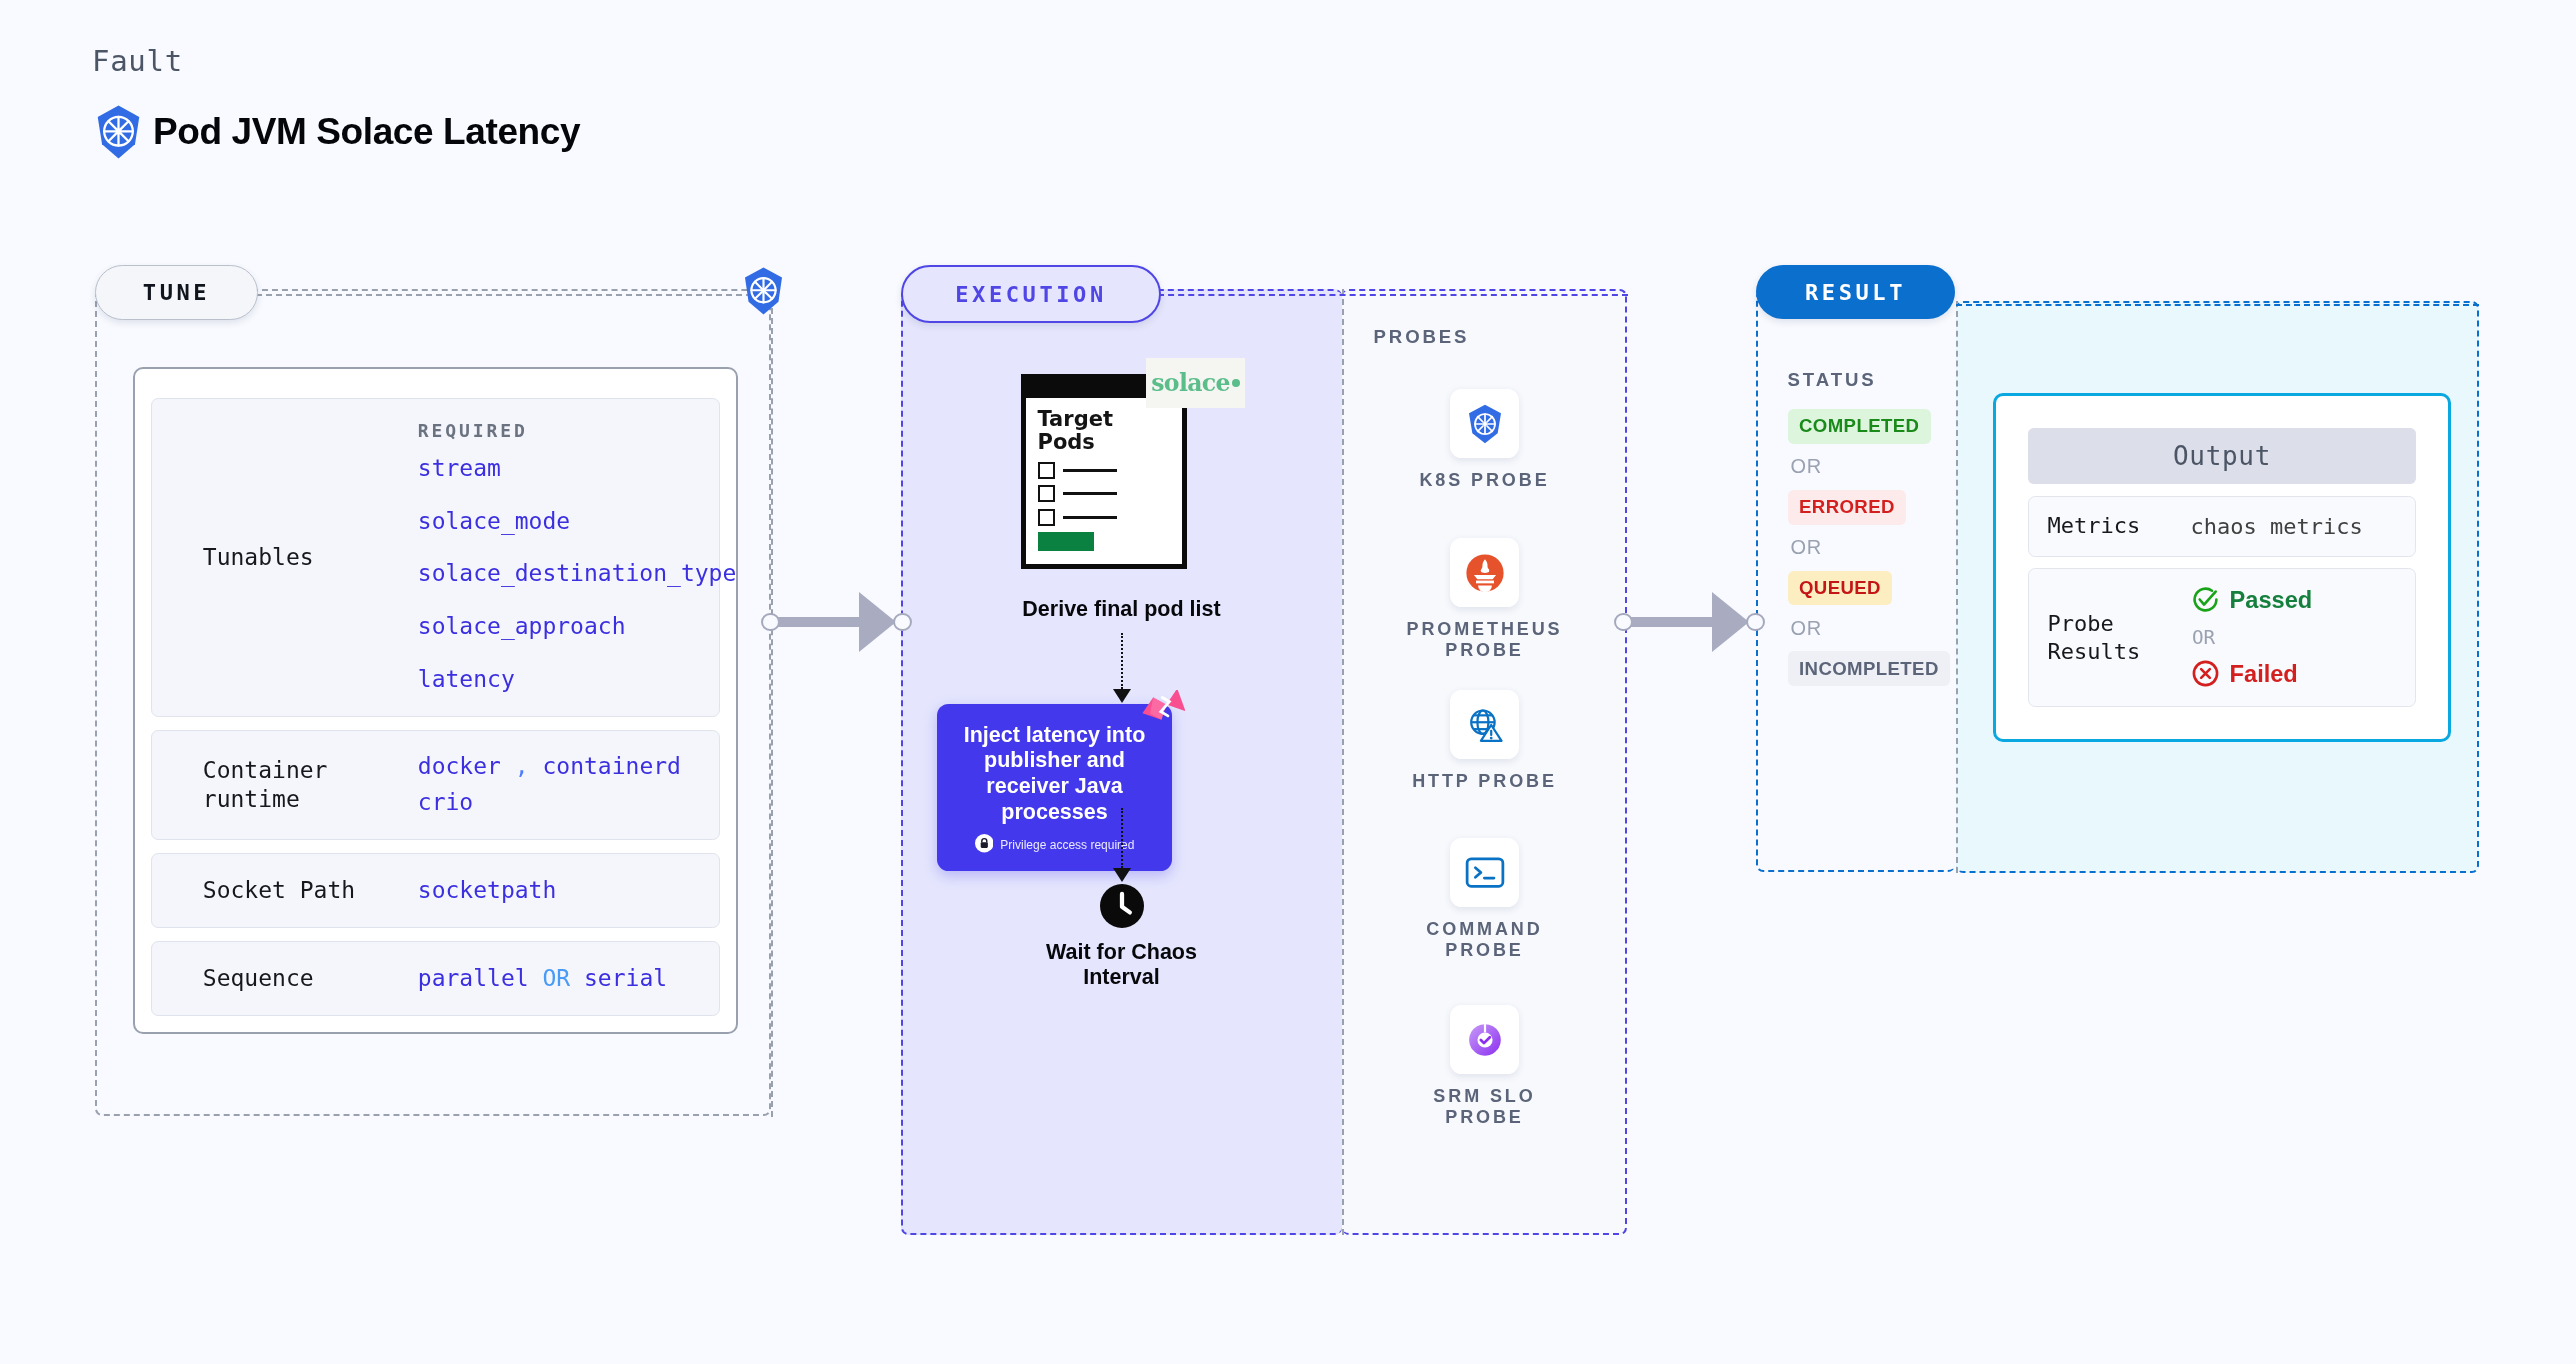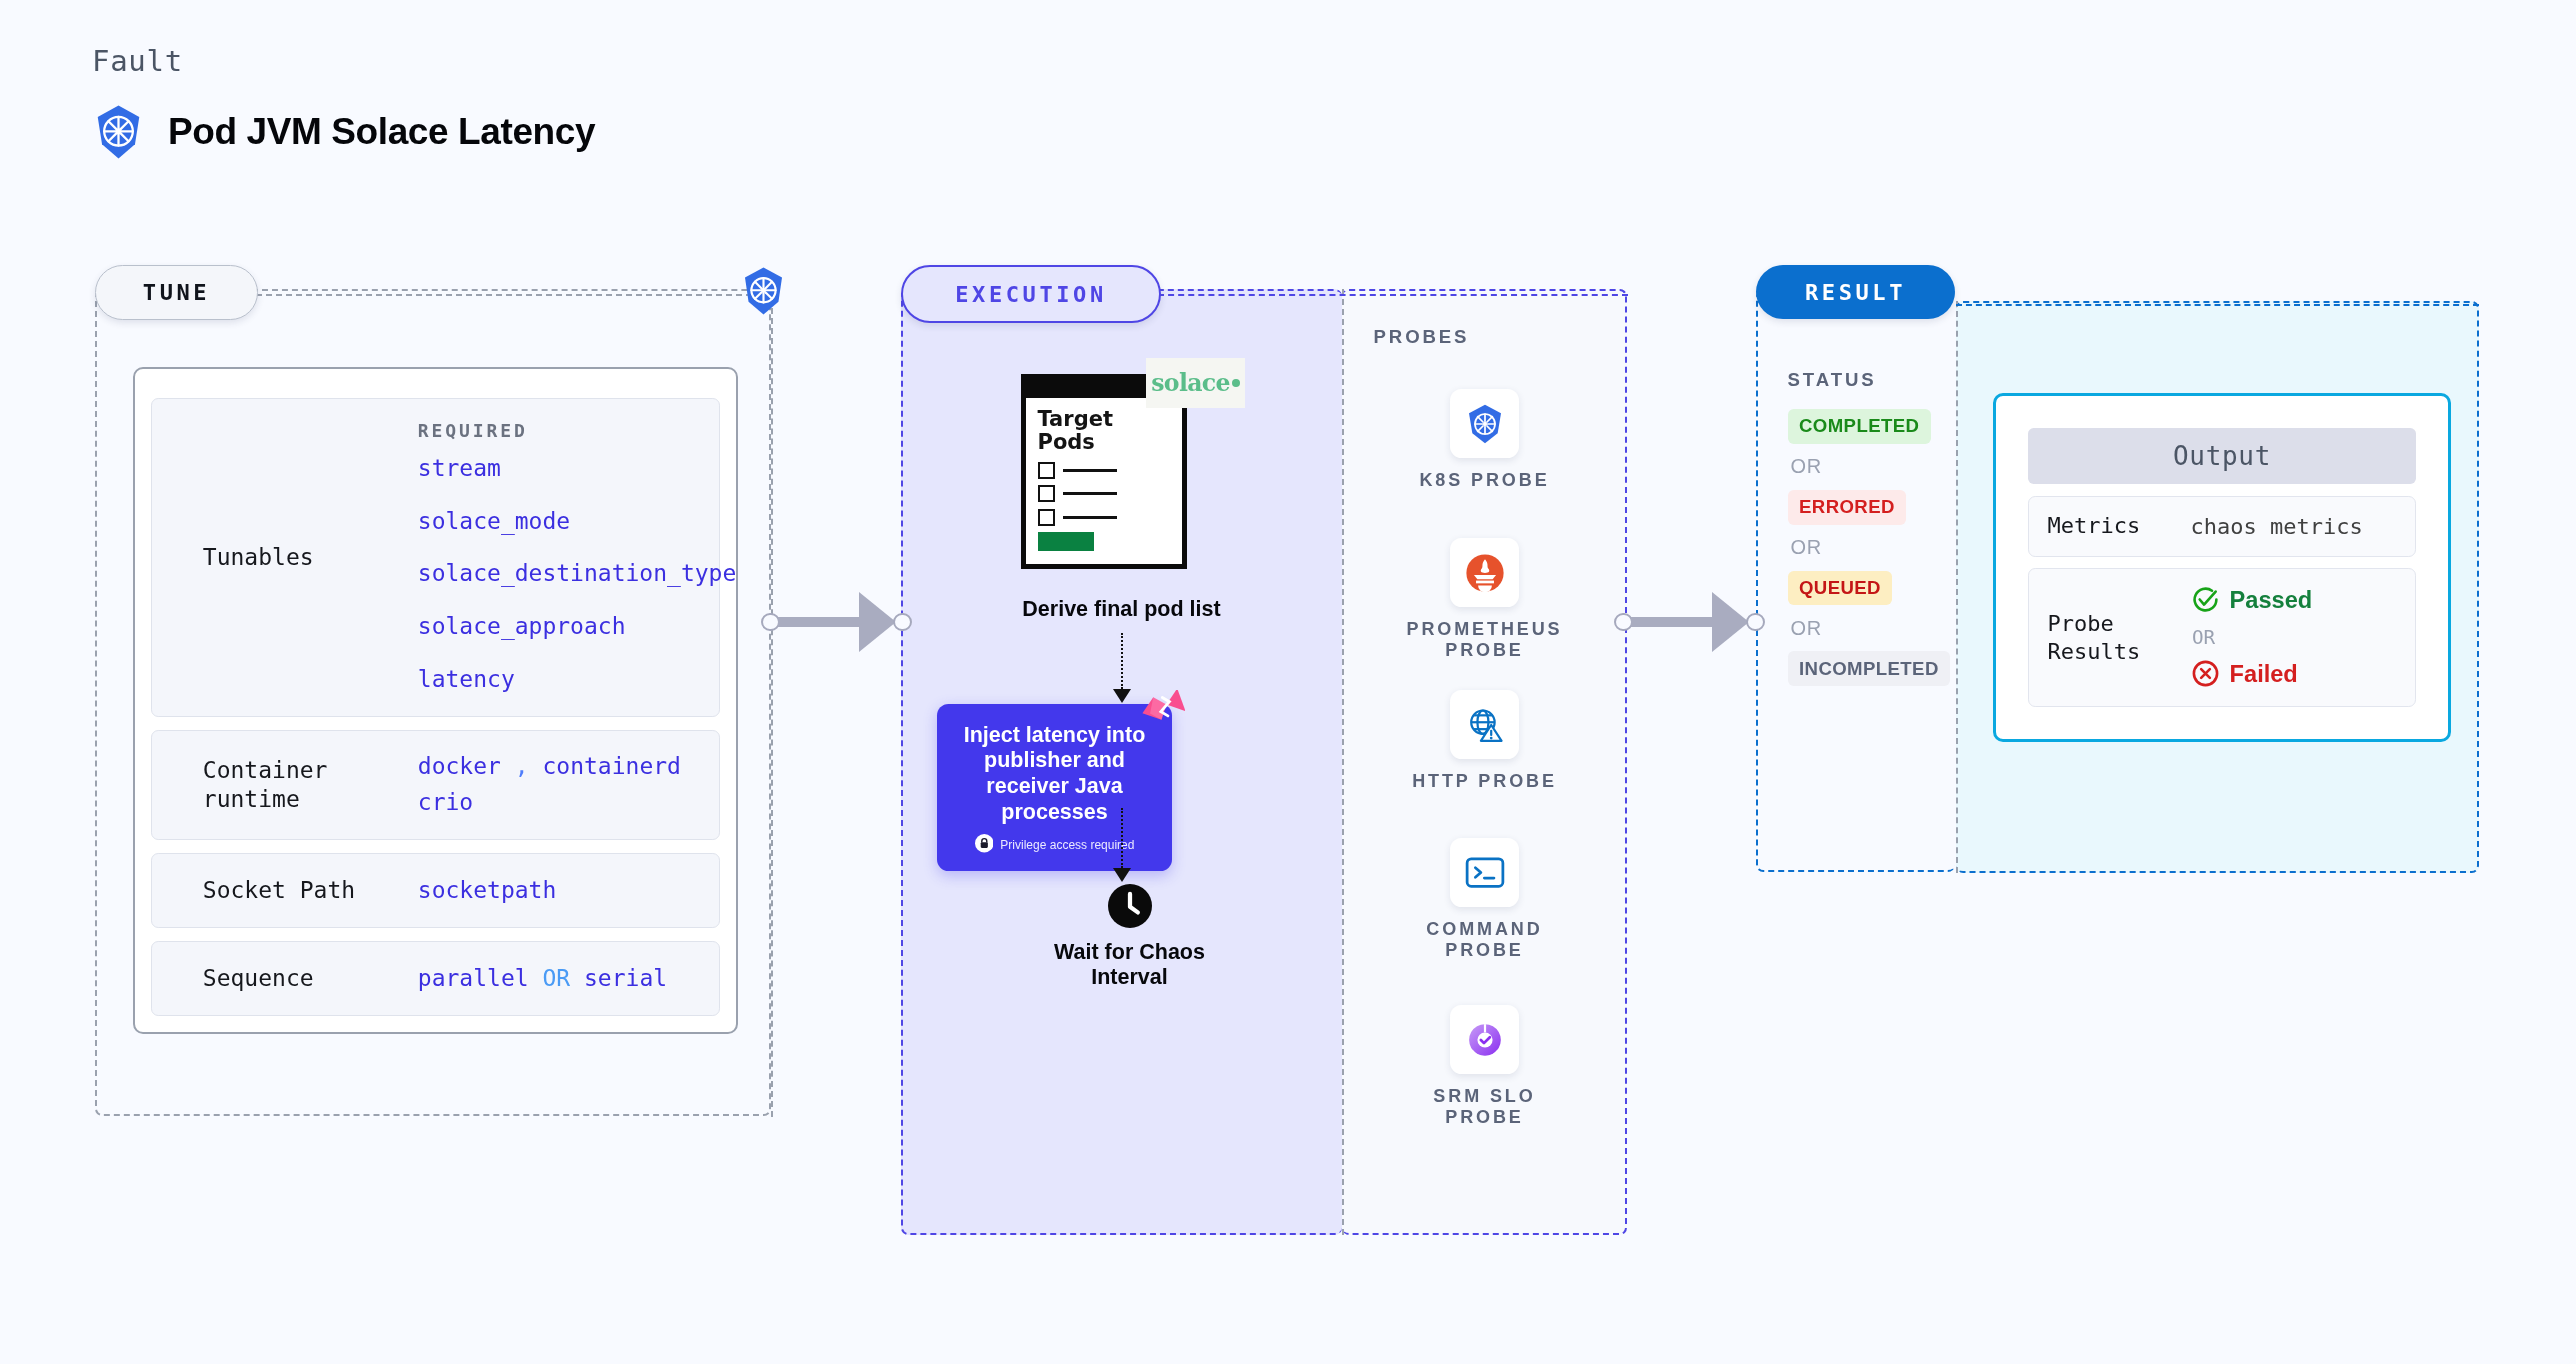--- a/index.html
+++ b/index.html
@@ -10,21 +10,21 @@
     overflow:hidden;
     position:relative;
   }
 
   
   #header{position:absolute;left:92px;top:44px;}
   #fault-label{
     font-family:"DejaVu Sans Mono","Liberation Mono",monospace;
     font-size:29px;color:#4b5565;letter-spacing:0.7px;
   }
-  #title-row{display:flex;align-items:center;gap:23px;margin-top:26px;}
+  #title-row{display:flex;align-items:center;gap:8px;margin-top:26px;}
   #title-text{font-size:37px;font-weight:700;color:#05060a;letter-spacing:-0.4px;}
 
   
   .k8s-badge{width:53px;height:56px;flex:0 0 auto;}
 
   
   .chip{
     position:absolute;z-index:6;
     display:flex;align-items:center;justify-content:center;
     border-radius:716px;
@@ -186,21 +186,21 @@
   }
   #inject-text{
     color:#ffffff;font-size:21.5px;font-weight:700;line-height:1.2;text-align:center;
   }
   #inject-priv{
     display:flex;align-items:center;justify-content:center;gap:7.2px;margin-top:8.6px;
   }
   #priv-text{color:#eceaff;font-size:12px;font-weight:500;}
   #chaos-tag{position:absolute;right:-13px;top:-14.3px;width:44px;height:39px;}
 
-  #clock-wrap{position:absolute;left:0;top:595px;width:441px;text-align:center;padding-left:8px;}
+  #clock-wrap{position:absolute;left:0;top:595px;width:441px;text-align:center;}
   #clock{width:44px;height:44px;display:inline-block;}
   #wait-label{
     margin-top:10px;font-size:21.5px;font-weight:700;color:#07080c;line-height:1.18;
   }
 
   
   #probes-col{position:absolute;left:1342px;top:289px;width:285px;height:946px;}
   #probes-title{
     position:absolute;left:31.5px;top:37px;
     font-size:18.6px;font-weight:700;color:#5b6479;letter-spacing:2.9px;

